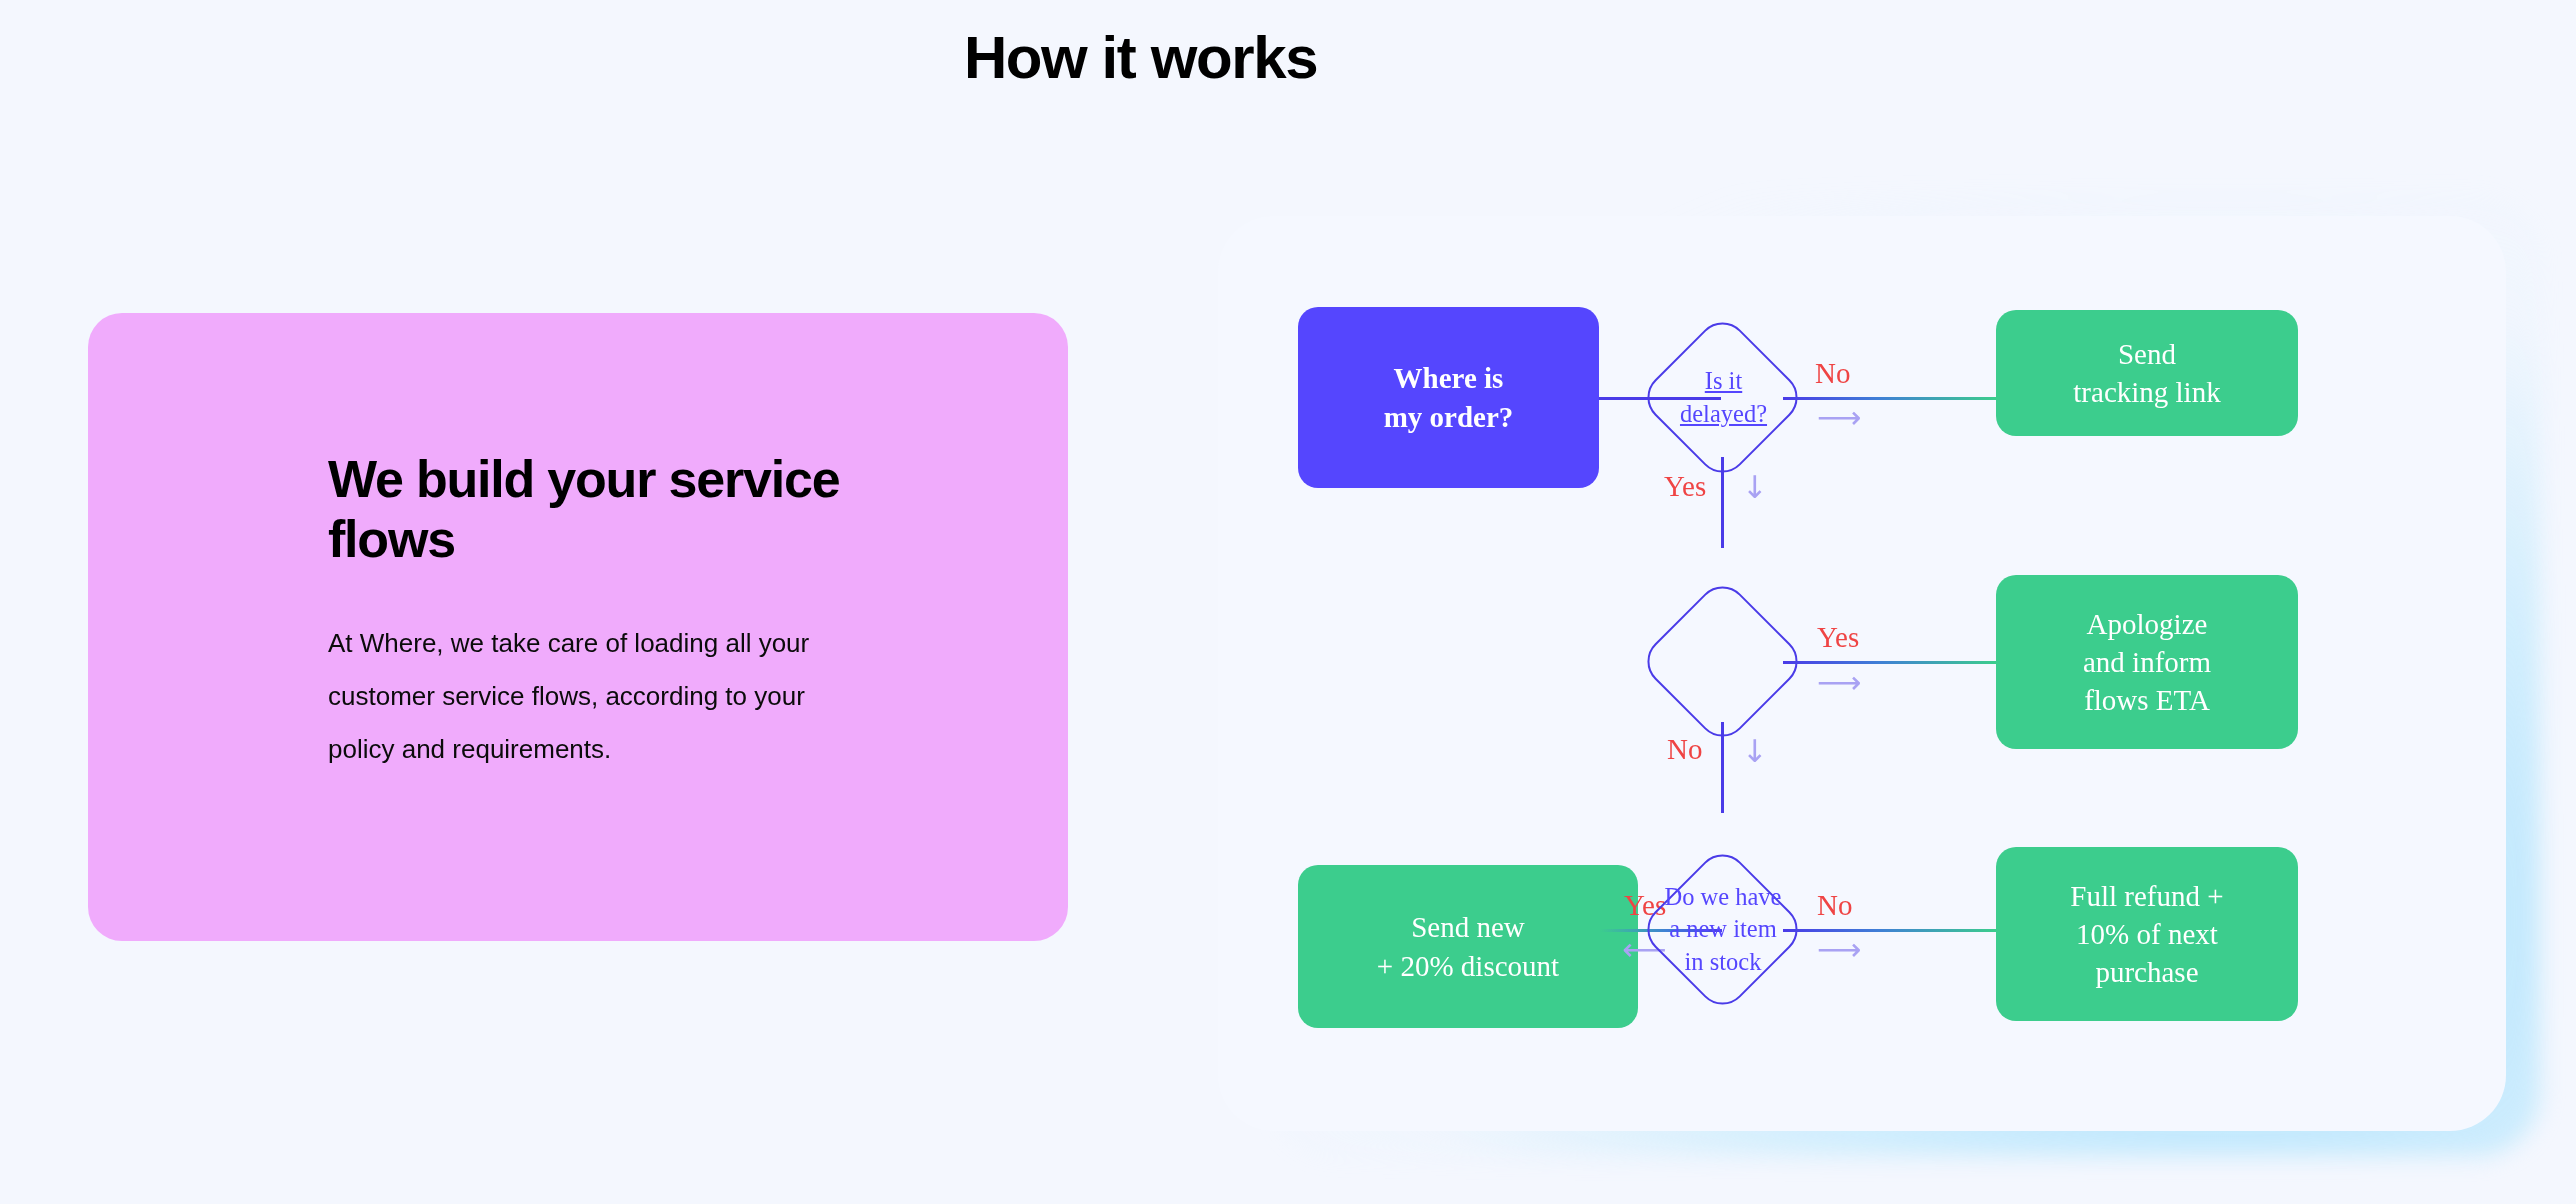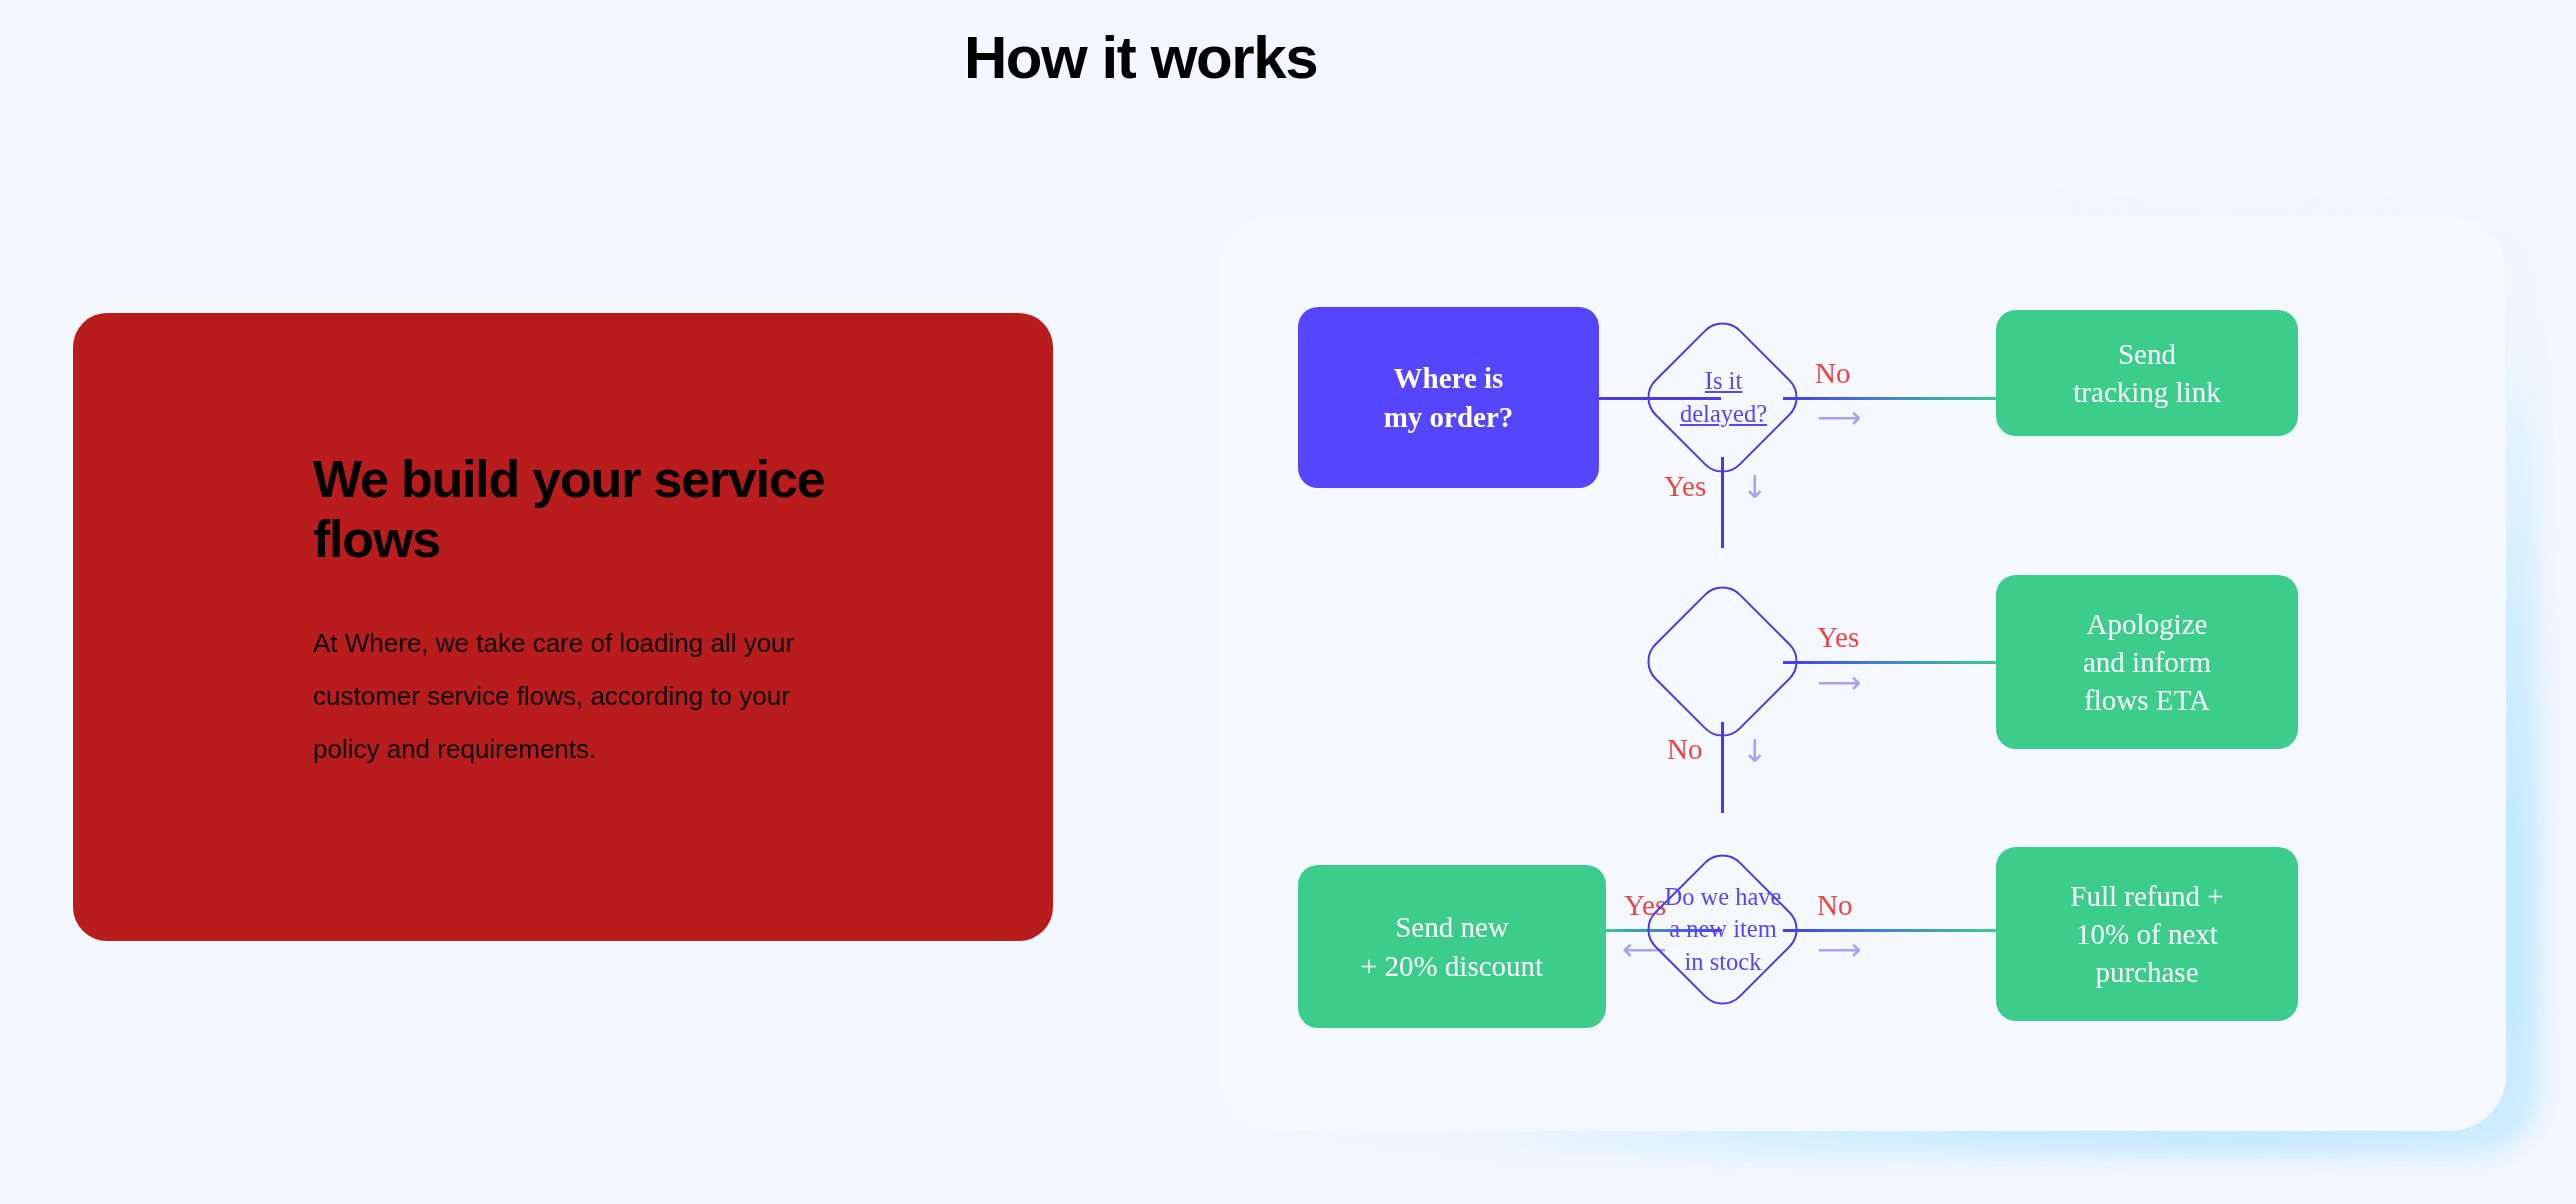--- a/index.html
+++ b/index.html
@@ -25,25 +25,25 @@
     font-weight: bold;
     font-size: 60px;
     letter-spacing: -1.4px;
     color: #000000;
     line-height: 1.1;
   }
 
   
   #left-card {
     position: absolute;
-    left: 73px;
+    left: 88px;
     top: 313px;
     width: 980px;
     height: 628px;
-    background: #b91c1c;
+    background: #f0abfc;
     border-radius: 34px;
   }
   #left-card-inner {
     position: absolute;
     left: 240px;
     top: 136px;
     width: 635px;
   }
   #heading {
     font-family: "Liberation Sans", sans-serif;
@@ -200,21 +200,21 @@
   <span class="arrow-ghost arrow-right" style="left:599px; top:451px;">⟶</span>
 
   <div class="node node-action" style="left:778px; top:359px; width:302px; height:174px;">Apologize
 and inform
 flows ETA</div>
 
   <div class="conn conn-v" style="left:503px; top:506px; width:2.7px; height:91px;"></div>
   <span class="edge-label" style="left:449px; top:517px;">No</span>
   <span class="arrow-ghost arrow-down" style="left:524px; top:520px;">↓</span>
 
-  <div class="node node-action" style="left:80px; top:649px; width:308px; height:163px;">Send new
+  <div class="node node-action" style="left:80px; top:649px; width:340px; height:163px;">Send new
 + 20% discount</div>
 
   <div class="conn conn-h conn-grad-l" style="left:382px; top:713px; width:122px;"></div>
   <span class="edge-label" style="left:406px; top:673px;">Yes</span>
   <span class="arrow-ghost arrow-left" style="left:404px; top:718px;">⟵</span>
 
   <div class="decision" style="left:444px; top:653px; width:121px; height:121px;"></div>
   <div class="decision-label" style="left:419px; top:661px; width:172px; height:105px;">Do we have
 a new item
 in stock</div>

